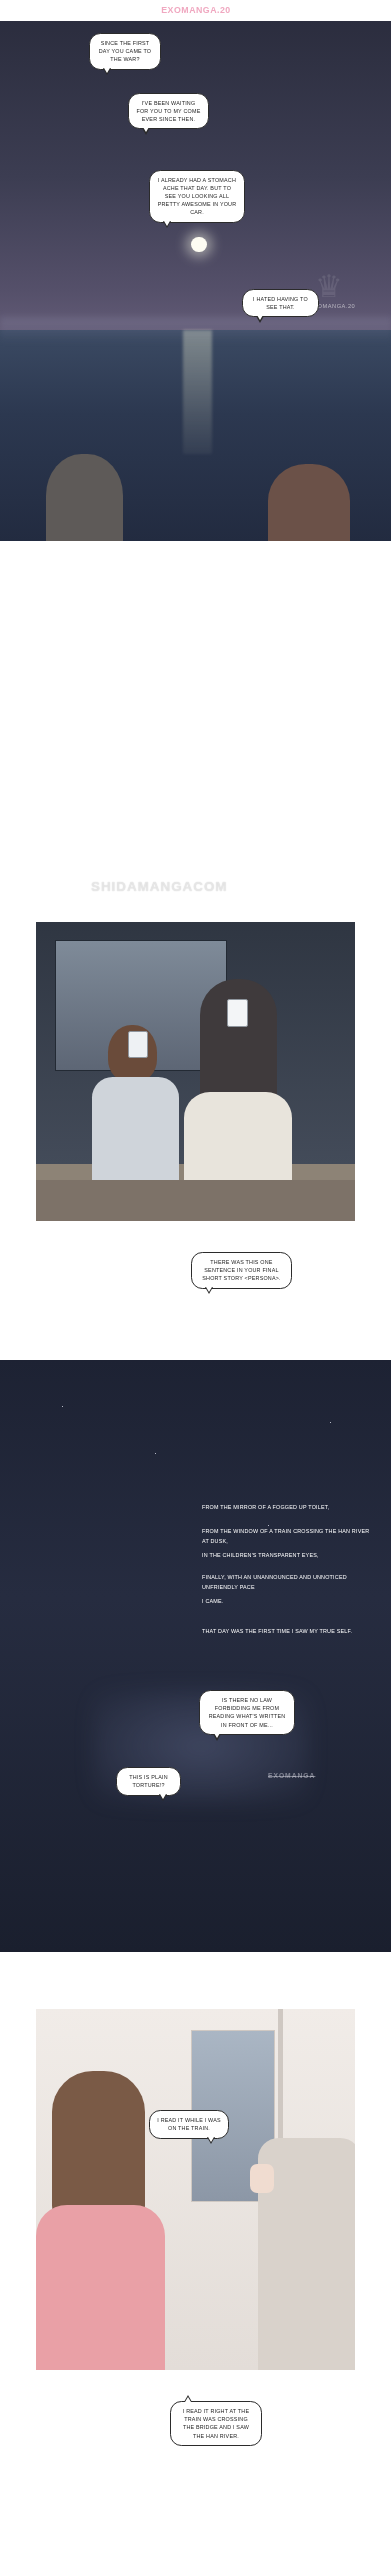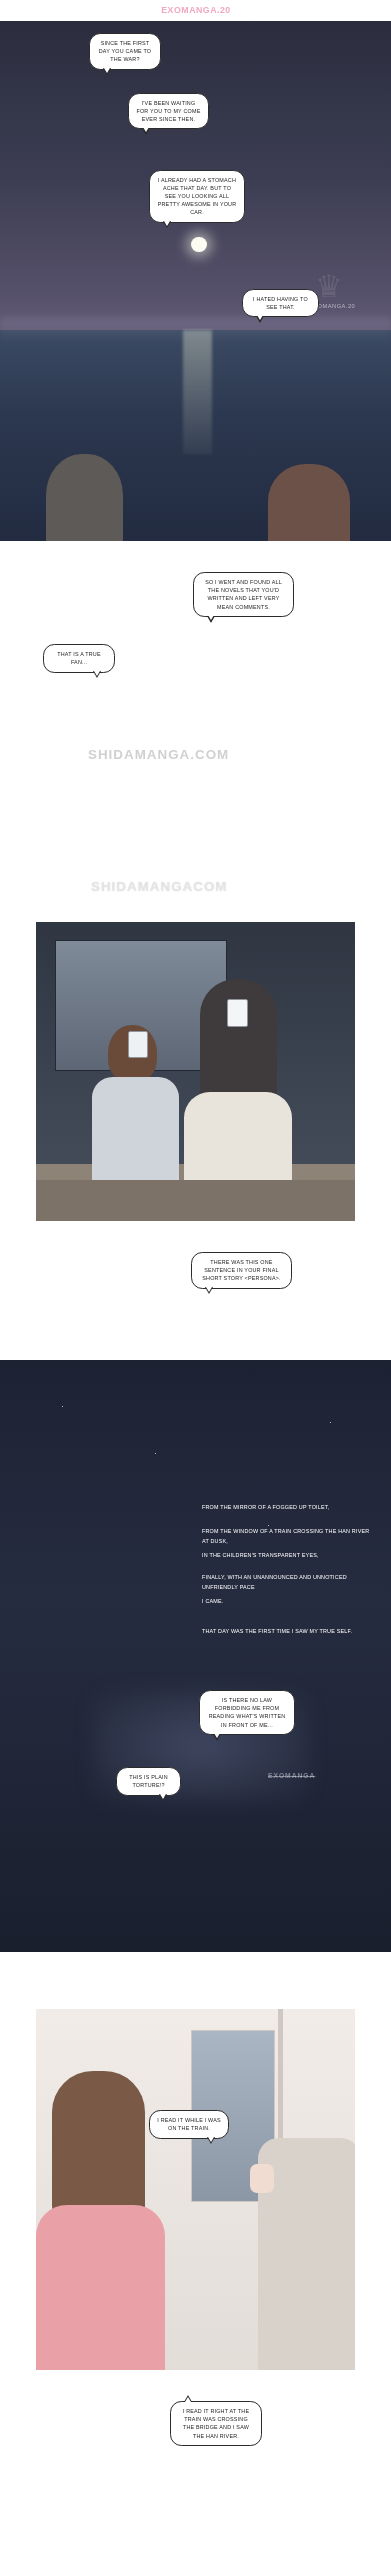--- a/index.html
+++ b/index.html
@@ -239,34 +239,20 @@
       <span>I ALREADY HAD A STOMACH ACHE THAT DAY. BUT TO SEE YOU LOOKING ALL PRETTY AWESOME IN YOUR CAR.</span>
       <span class="tail tail-bl"></span>
     </div>
 
     <div class="bubble" style="left:242px; top:268px; width:77px;">
       <span>I HATED HAVING TO SEE THAT.</span>
       <span class="tail tail-bl"></span>
     </div>
   </div>
 
-  <div class="panel white-gap" style="left:0; top:541px; width:392px; height:289px;">
-
-    <div class="wm wm-dark" style="left:88px; top:206px;">SHIDAMANGA.COM</div>
-
-    <div class="bubble" style="left:193px; top:31px; width:101px;">
-      <span>SO I WENT AND FOUND ALL THE NOVELS THAT YOU'D WRITTEN AND LEFT VERY MEAN COMMENTS.</span>
-      <span class="tail tail-bl"></span>
-    </div>
-
-    <div class="bubble" style="left:43px; top:103px; width:72px;">
-      <span>THAT IS A TRUE FAN...</span>
-      <span class="tail tail-br"></span>
-    </div>
-  </div>
 
   <div class="panel scene-cafe" style="left:36px; top:922px; width:319px; height:299px;">
 
     <div class="cafe-wall" style="left:0; top:0; width:319px; height:242px;"></div>
     <div class="cafe-window" style="left:18.5px; top:17.5px; width:170px; height:129px;"></div>
     <div class="cafe-floor" style="left:0; top:242px; width:319px; height:57px;"></div>
 
     <div class="hair" style="left:72px; top:103px; width:49px; height:57px; background:#6a4b3a; border-radius:48% 48% 40% 40%;"></div>
     <div class="person-body" style="left:56px; top:155px; width:87px; height:144px; background:#cfd4da; border-radius:20.6px 20.6px 0 0;"></div>
     <div style="position:absolute; left:92px; top:109px; width:17.5px; height:25px; background:#eef1f4; border:1px solid #8e959d; border-radius:2.1px;"></div>

